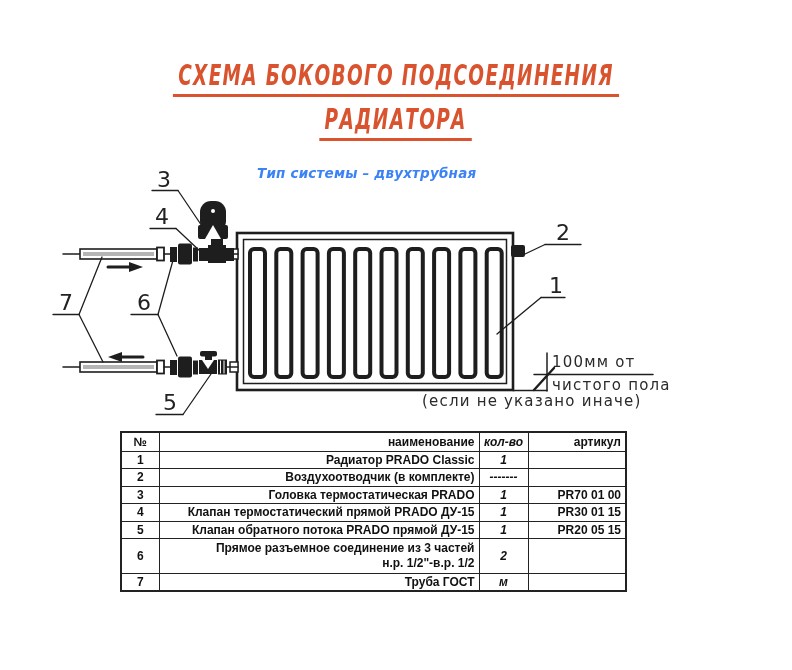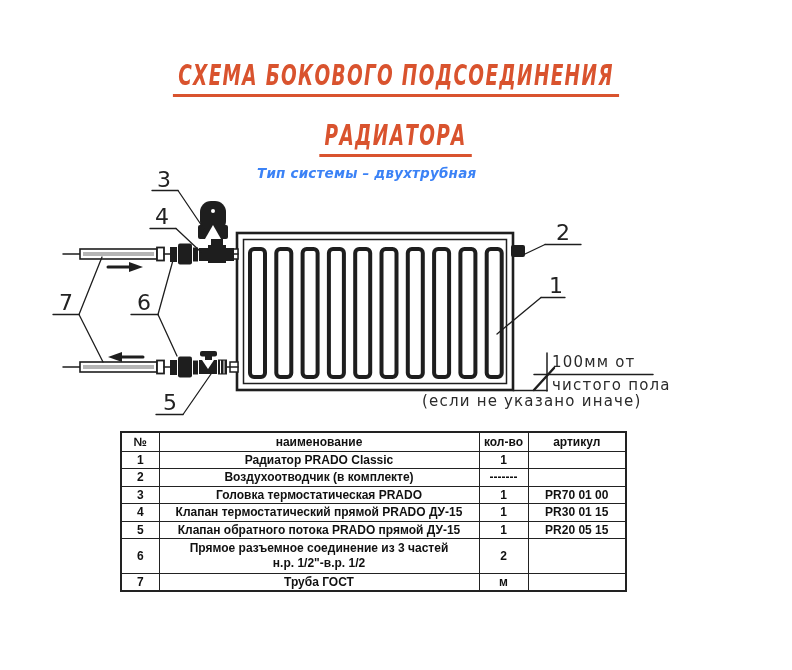--- a/index.html
+++ b/index.html
@@ -13,43 +13,43 @@
   }
   
   .title-block{position:absolute;left:0;top:62px;width:792px;text-align:center;}
   .title-line{display:block;text-align:center;line-height:1;}
   .title-text{
     display:inline-block;font-family:"DejaVu Sans",sans-serif;font-style:italic;font-weight:bold;
     font-size:28px;letter-spacing:2px;color:var(--accent);
     border-bottom:3px solid var(--accent);padding:0 8px 4px;transform:scaleX(0.66);
     white-space:nowrap;
   }
-  .title-line + .title-line{margin-top:25px;}
+  .title-line + .title-line{margin-top:9px;}
   
   .notes{position:absolute;left:257px;top:165px;font-style:italic;font-weight:bold;
     font-size:13.5px;line-height:16px;letter-spacing:0.2px;color:#3b82f6;white-space:nowrap;}
   
   #diagram-svg{position:absolute;left:0;top:0;}
   .callout-num{
     position:absolute;transform:translateX(-50%);font-size:22px;font-weight:400;
     color:#222;line-height:1;white-space:nowrap;
   }
   .dim-text{position:absolute;font-size:15px;letter-spacing:1.2px;color:#2a2a2a;white-space:nowrap;line-height:1;}
   
   .parts-table{
     position:absolute;left:120px;top:431px;width:505px;border-collapse:collapse;table-layout:fixed;
     font-family:"Liberation Sans","DejaVu Sans",sans-serif;font-size:12px;font-weight:bold;color:#111;
     border:2.2px solid #222;
   }
   .parts-table td,.parts-table th{
     border:1.4px solid #222;padding:0 4px;vertical-align:middle;line-height:14px;
-    overflow:hidden;white-space:nowrap;text-align:center;font-weight:bold;
+    overflow:hidden;white-space:nowrap;text-align:right;font-weight:bold;
   }
   .parts-table .c-num{text-align:center;}
-  .parts-table .c-qty{text-align:center;}
+  .parts-table .c-qty{text-align:center;font-style:italic;}
   .parts-table tr{height:17.5px;}
   .parts-table tr.hdr{height:19px;}
   .parts-table tr.tall{height:35px;}
   .parts-table tr.tall td.c-name{white-space:normal;line-height:15px;}
 </style>
 </head>
 <body>
 
 <div id="page">
 

